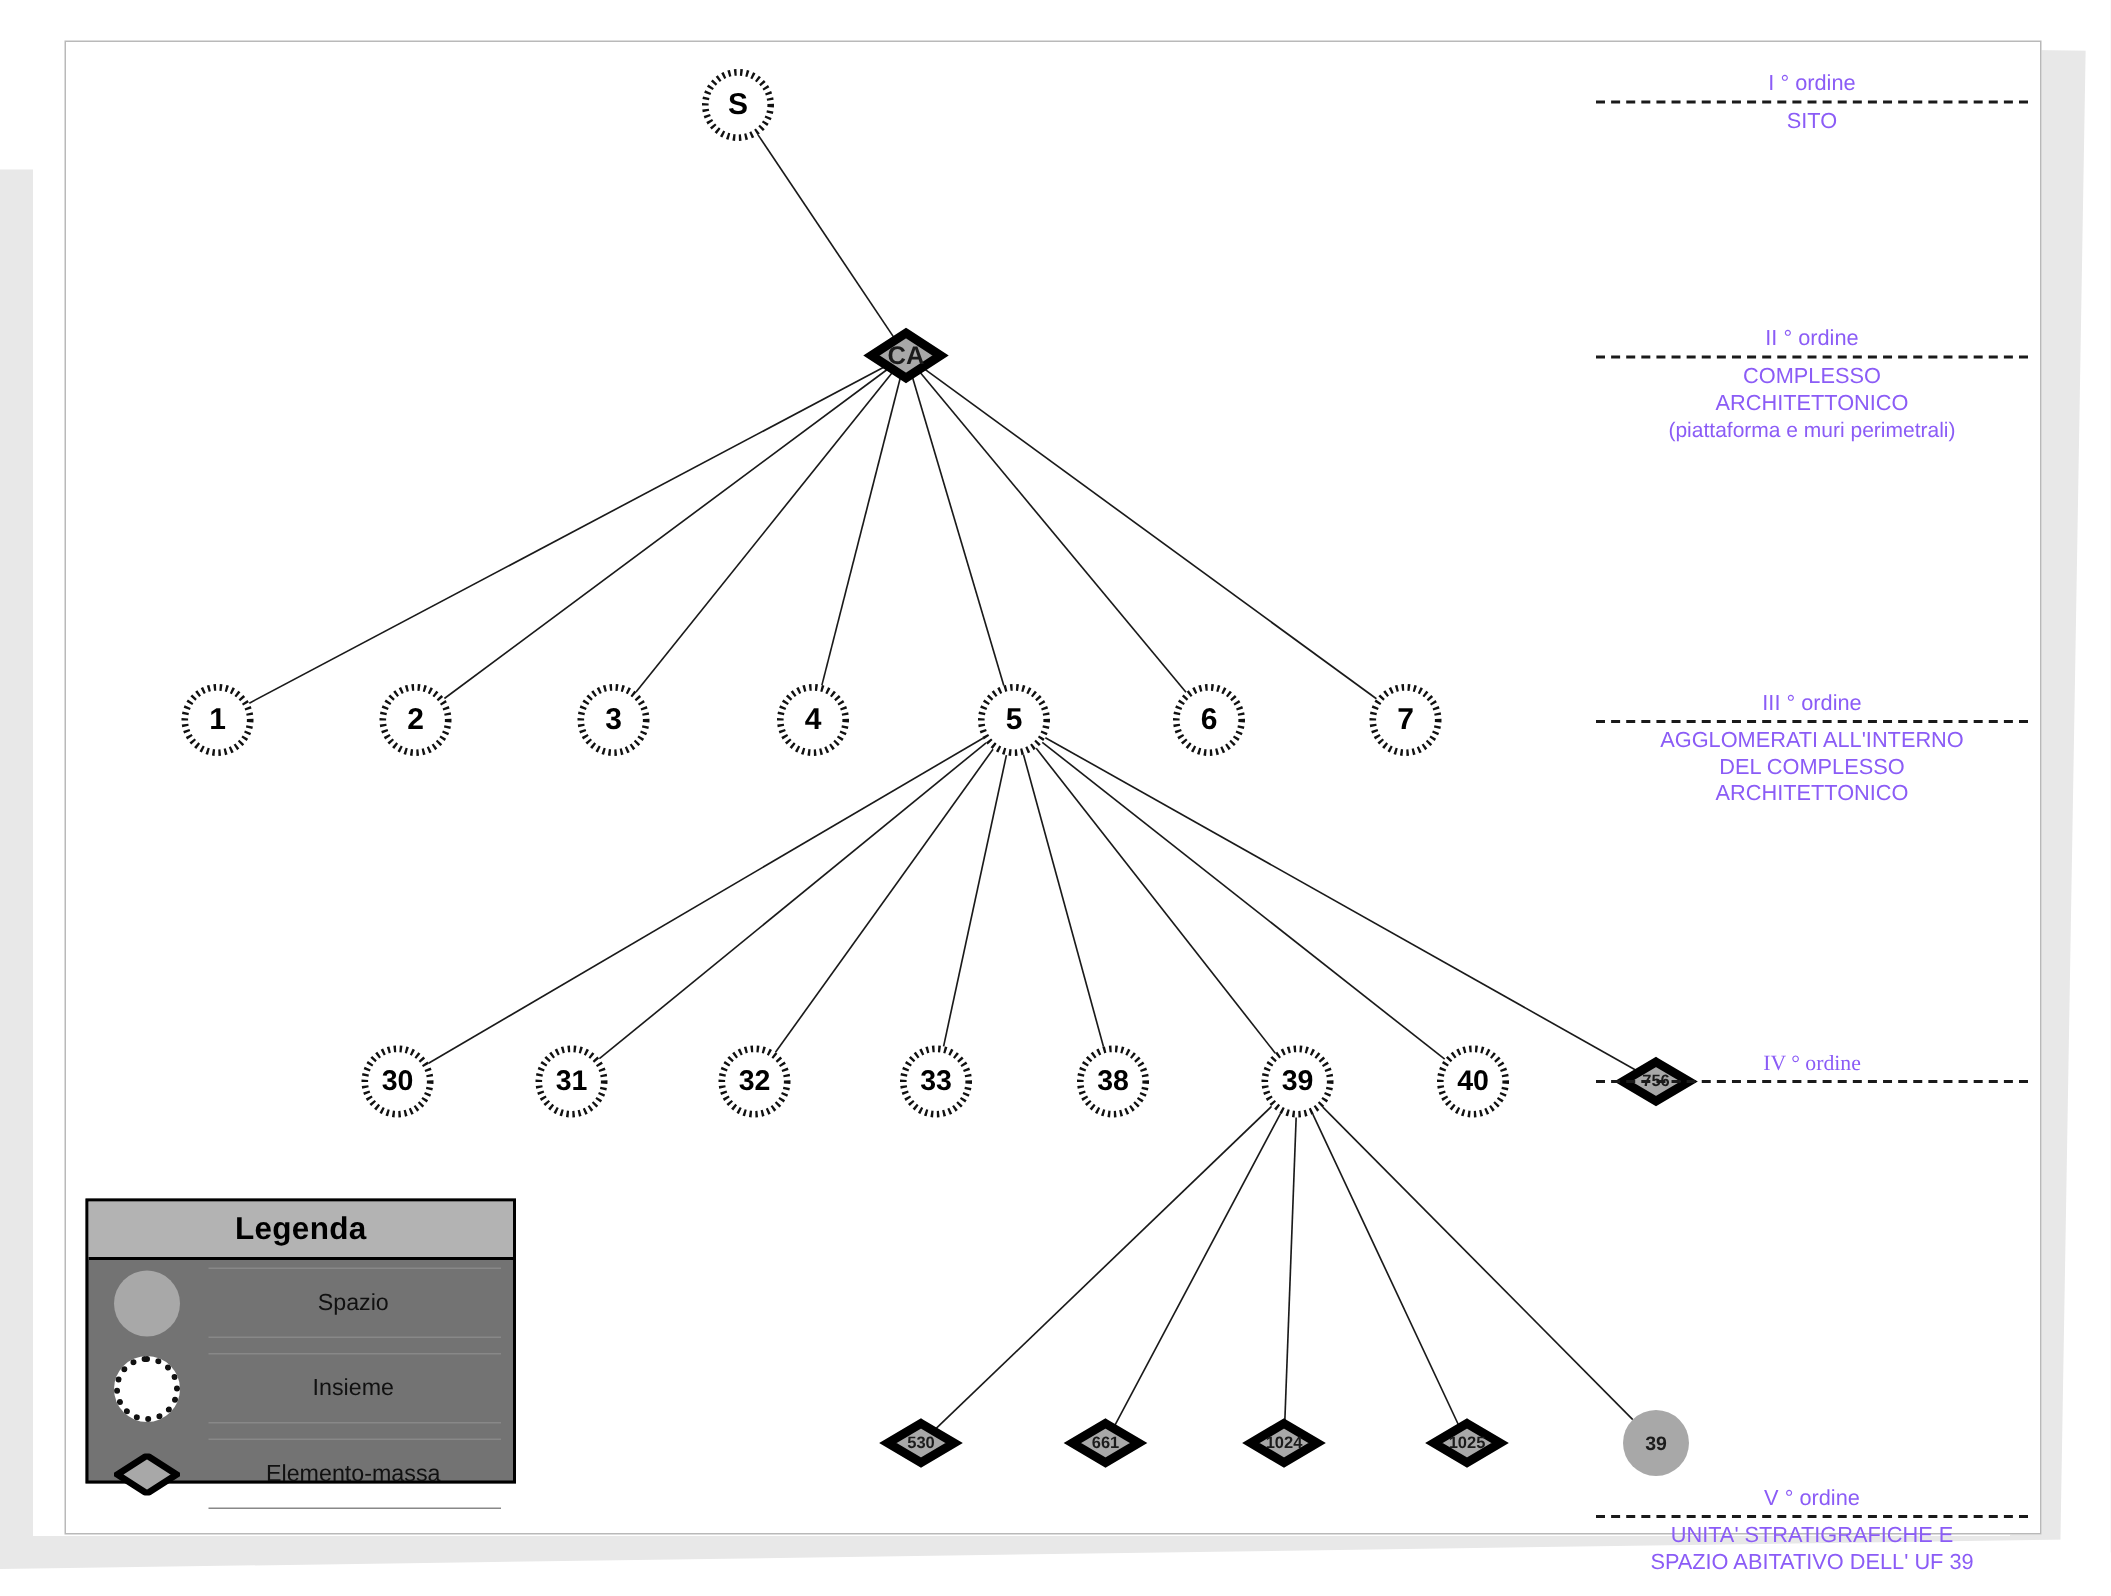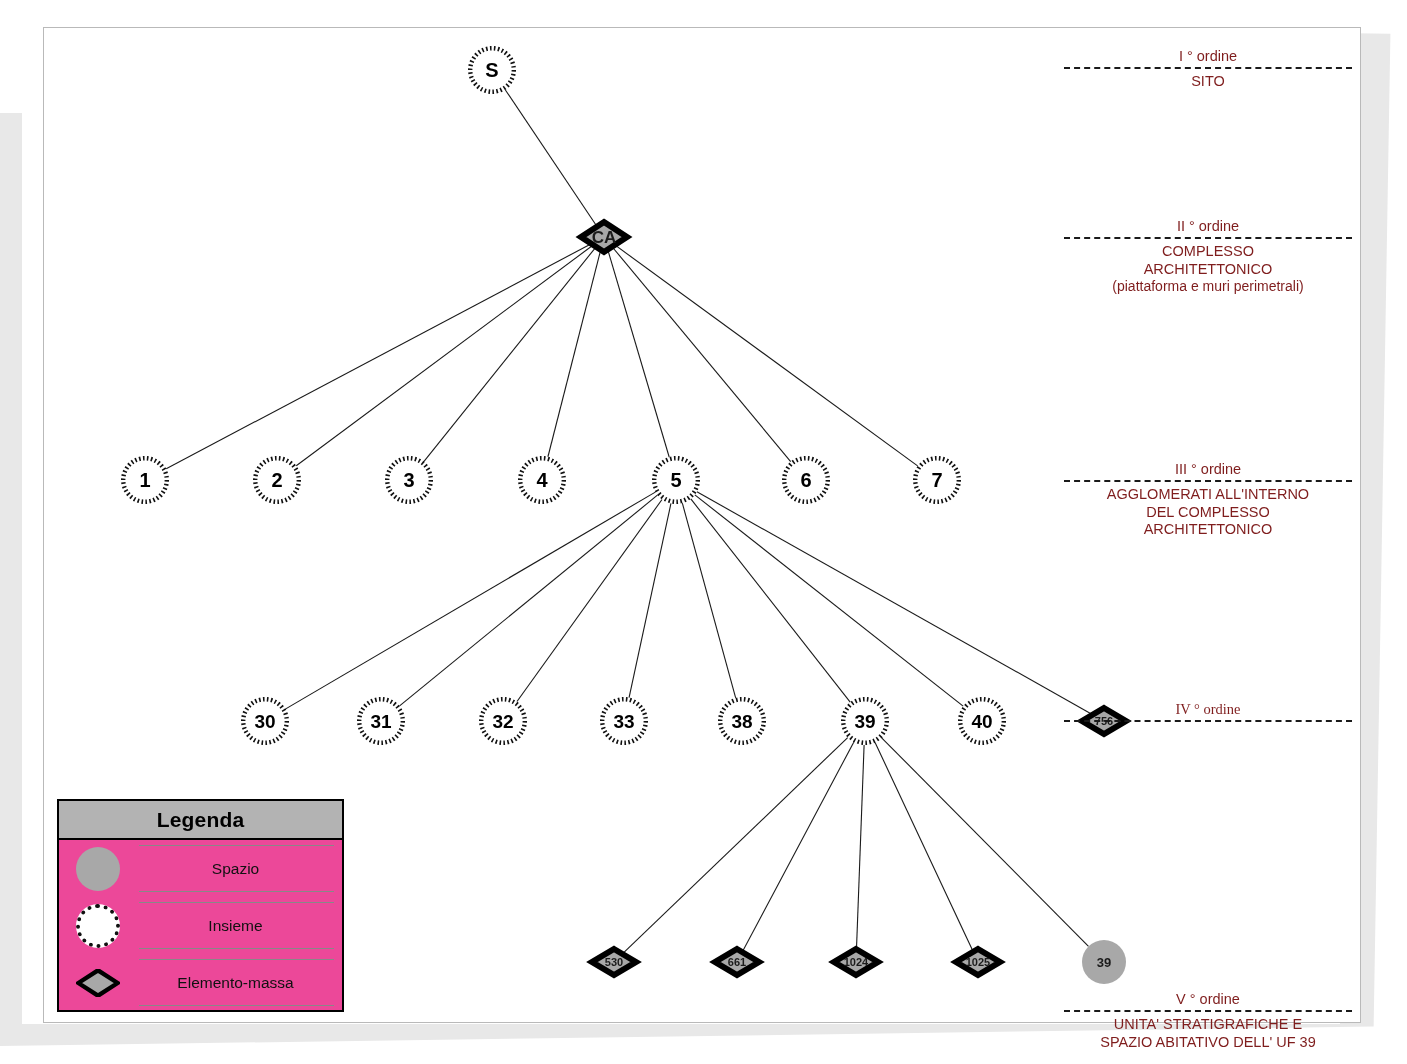--- a/index.html
+++ b/index.html
@@ -76,21 +76,21 @@
     left: 0; top: 0;
     width: 1407px;
     height: 1064px;
   }
 
   
   .order-block {
     position: absolute;
     width: 300px;
     text-align: center;
-    color: #7f1d1d;
+    color: #8b5cf6;
   }
   .order-title {
     font-size: 14.5px;
     line-height: 17px;
     margin-bottom: 1px;
     white-space: nowrap;
   }
   .order-rule {
     height: 0;
     border-top: 2.4px dashed #1a1a1a;
@@ -102,22 +102,22 @@
   }
   .order-lines div { white-space: nowrap; }
   .order-sub { font-size: 14px; }
 
   
   #legend {
     position: absolute;
     left: 57px;
     top: 799px;
     width: 287px;
-    height: 213px;
-    background: #ec4899;
+    height: 190px;
+    background: #737373;
     border: 2.5px solid #000000;
     box-sizing: border-box;
   }
   #legend-header {
     height: 37px;
     background: #b3b3b3;
     border-bottom: 2.5px solid #000000;
     display: flex;
     align-items: center;
     justify-content: center;

